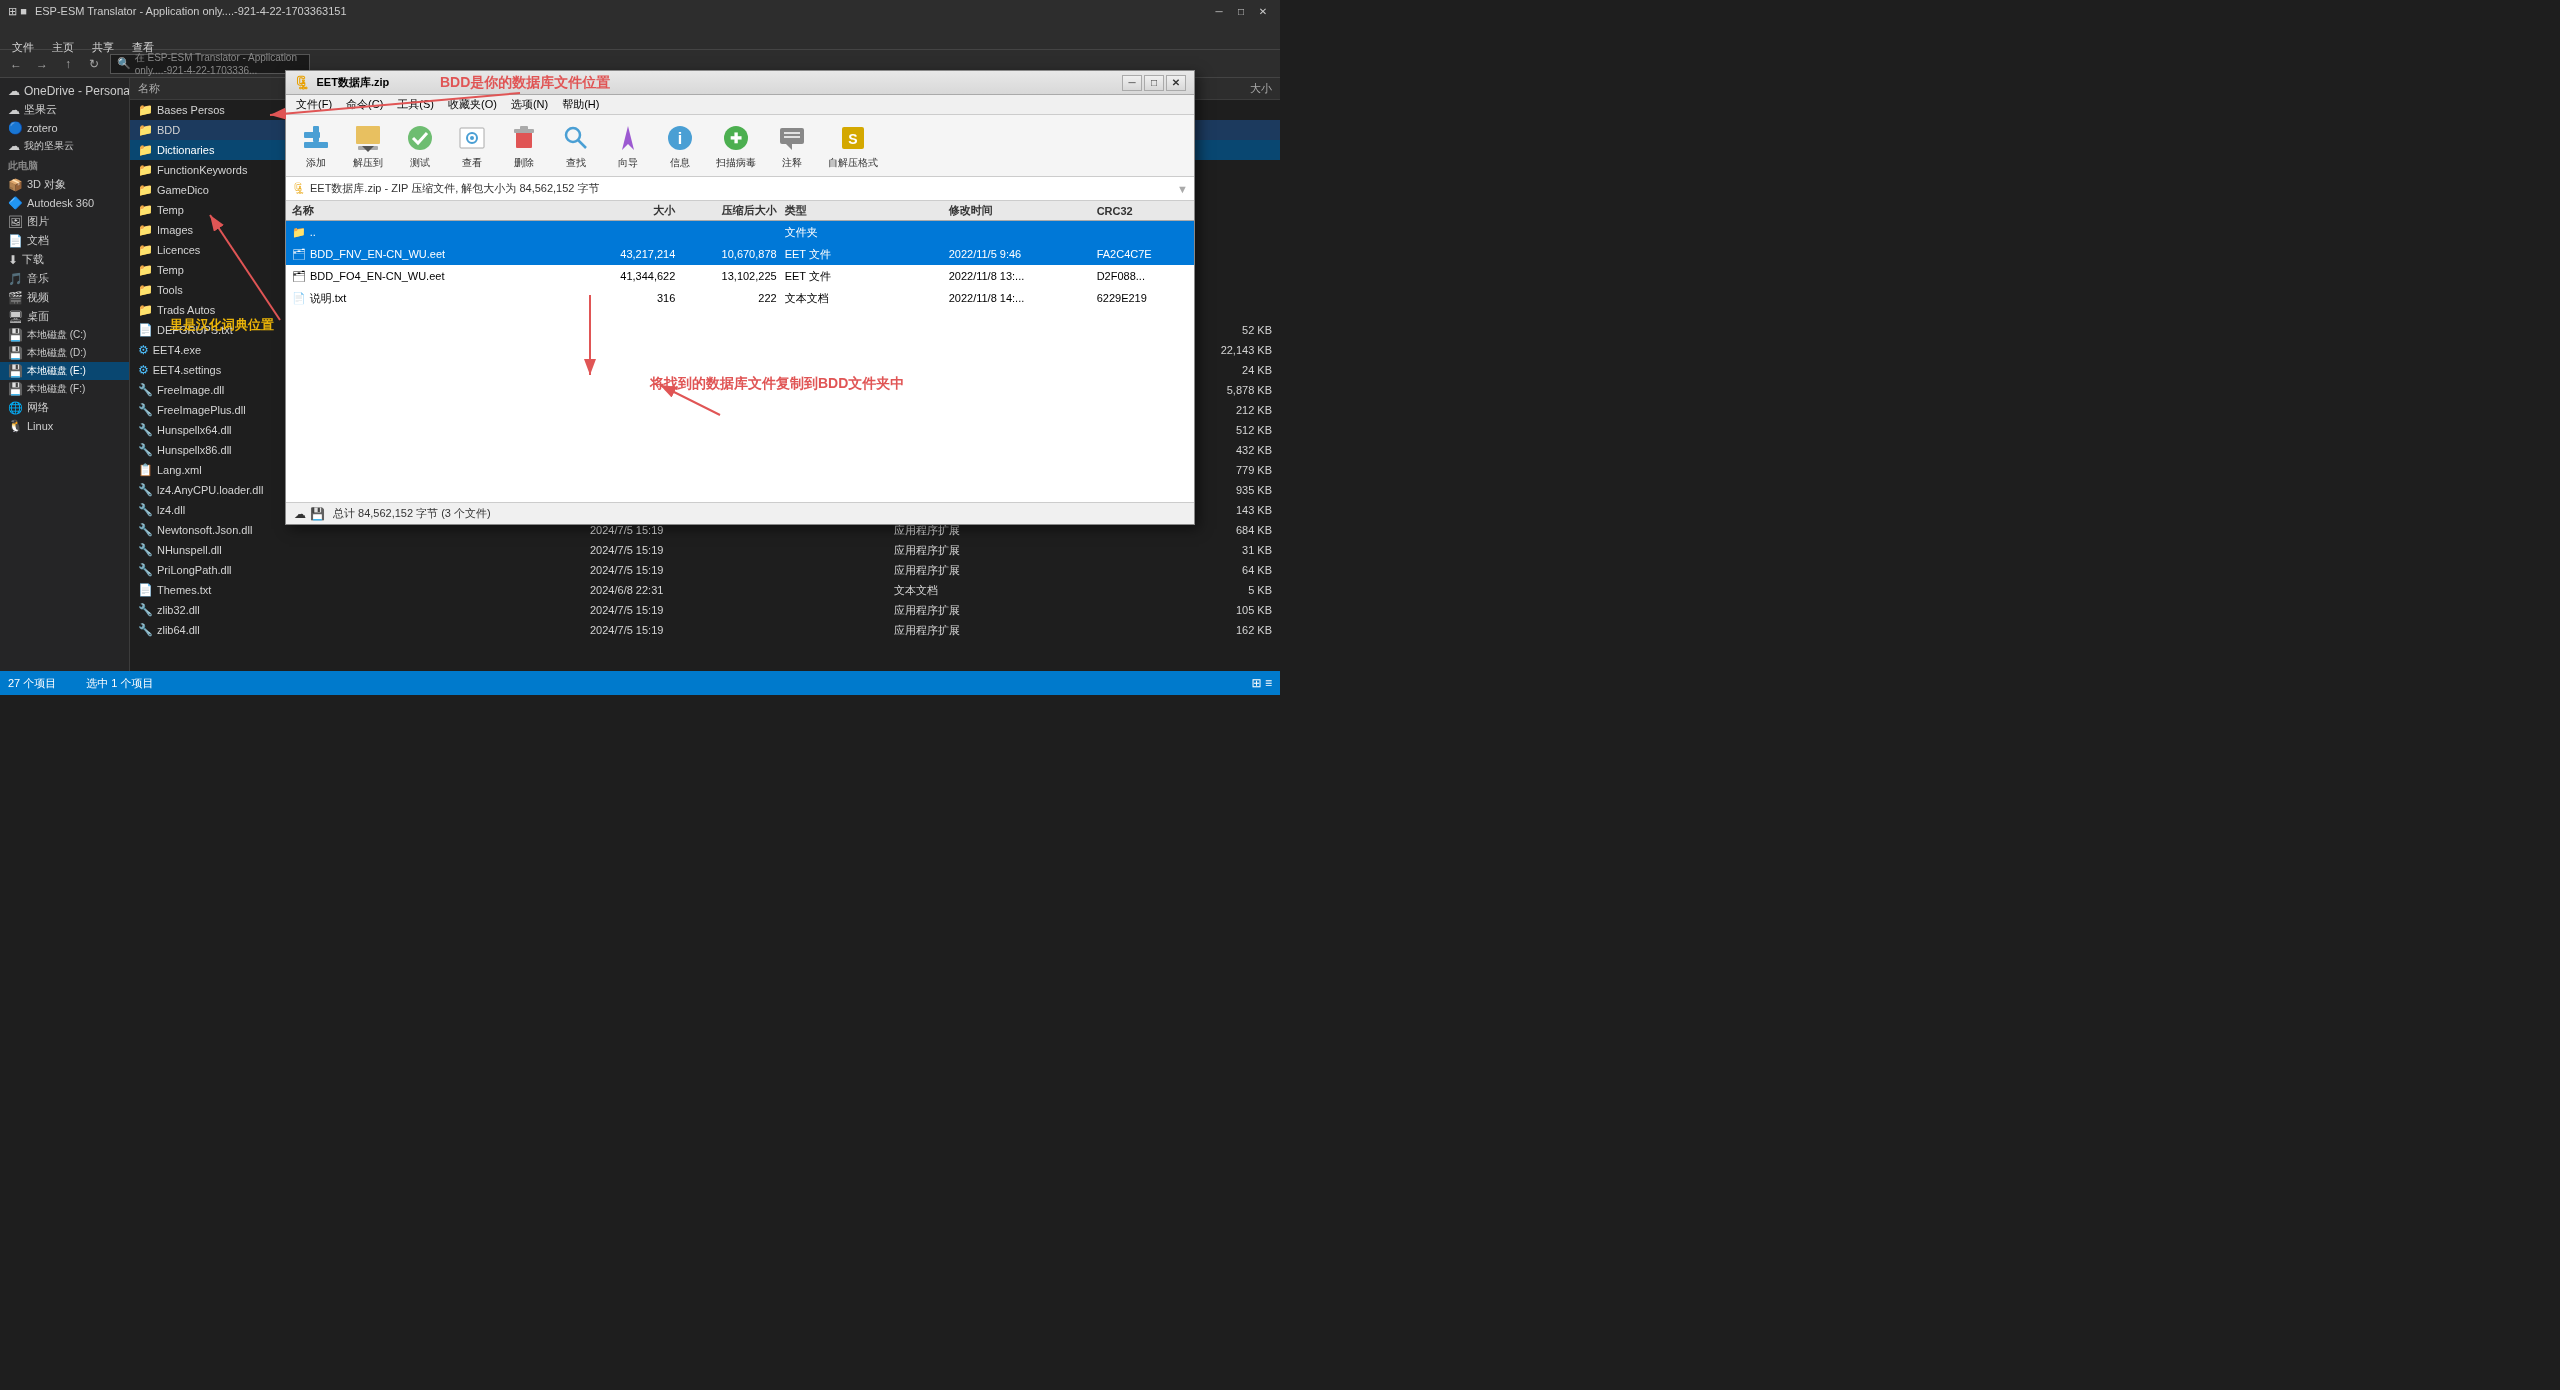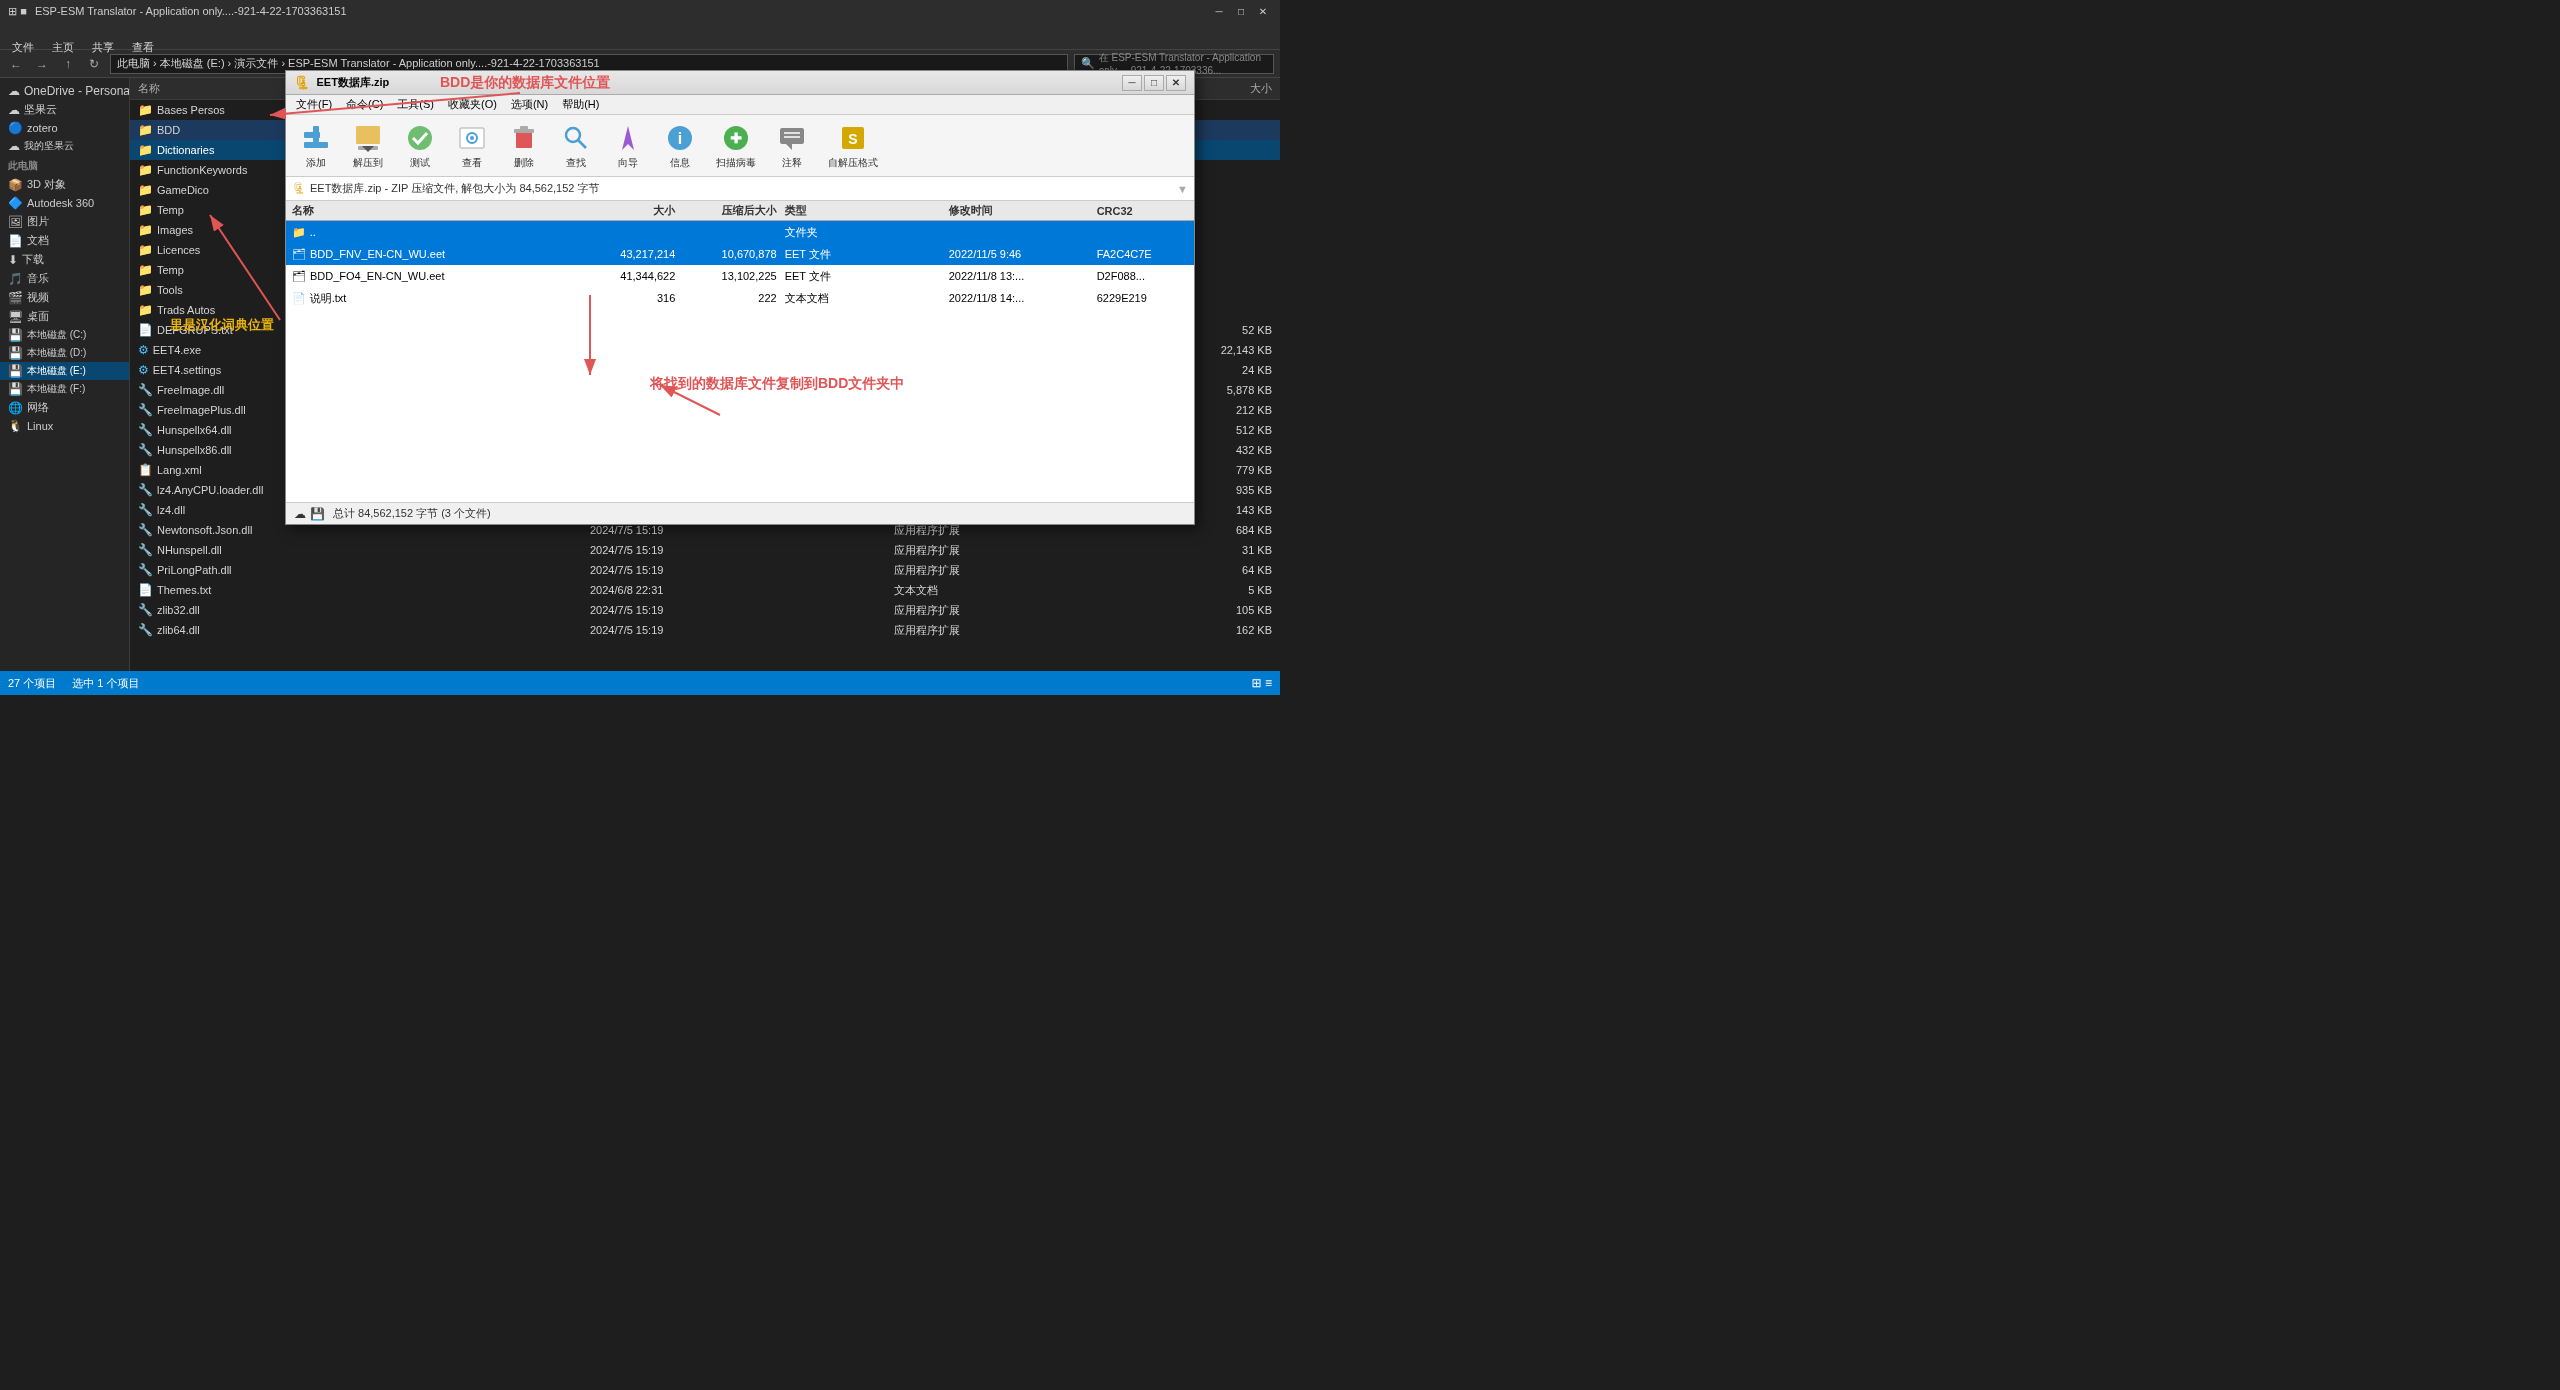--- a/index.html
+++ b/index.html
@@ -188,21 +188,21 @@
 
     
     .status-bar {
       background: #007acc;
       height: 24px;
       display: flex;
       align-items: center;
       padding: 0 8px;
       font-size: 11px;
       color: #fff;
-      gap: 16px;
+      gap: 30px;
     }
 
     
     .annotation {
       position: absolute;
       color: #e05555;
       font-size: 16px;
       font-weight: bold;
       pointer-events: none;
     }
@@ -397,21 +397,20 @@
     <div class="toolbar-btn">主页</div>
     <div class="toolbar-btn">共享</div>
     <div class="toolbar-btn">查看</div>
   </div>
 
   <div class="address-bar">
     <div class="nav-btn">←</div>
     <div class="nav-btn">→</div>
     <div class="nav-btn">↑</div>
     <div class="nav-btn">↻</div>
-    <div class="address-path">此电脑 › 本地磁盘 (E:) › 演示文件 › ESP-ESM Translator - Application only....-921-4-22-1703363151</div>
     <div class="search-box">
       <span>🔍</span>
       <span style="font-size:10px; color:#888;">在 ESP-ESM Translator - Application only....-921-4-22-1703336...</span>
     </div>
   </div>
 
   <div class="main-layout">
 
     <div class="sidebar">
       <div class="sidebar-item">

